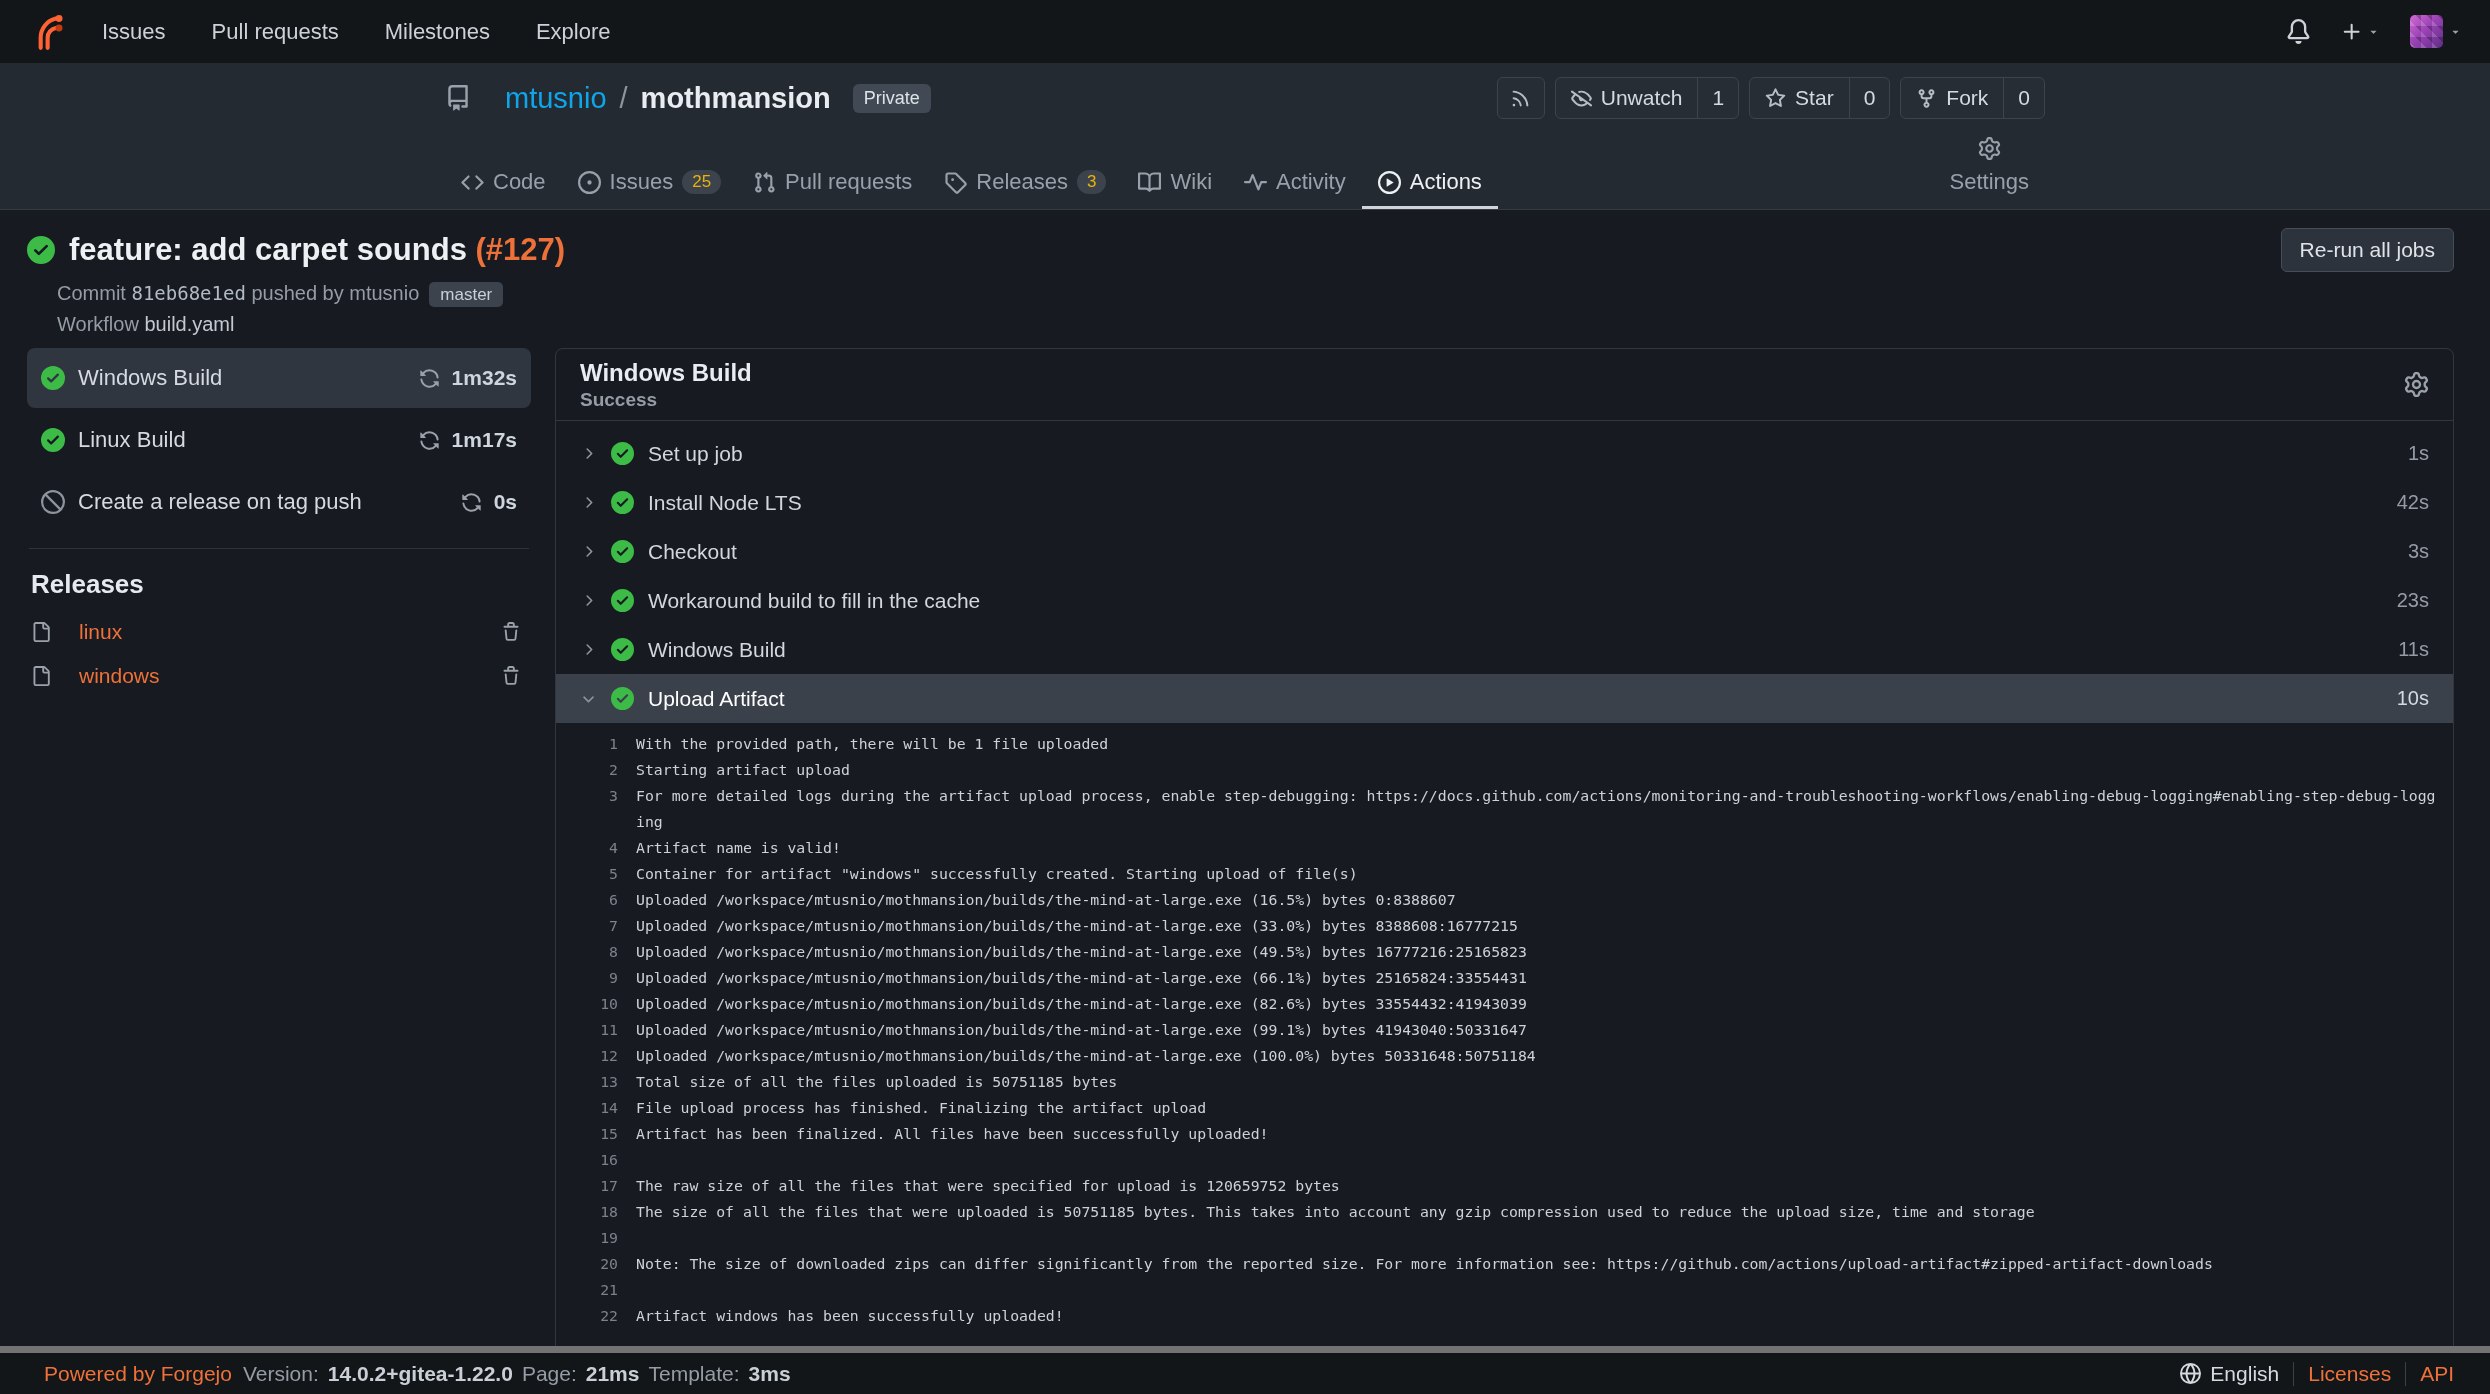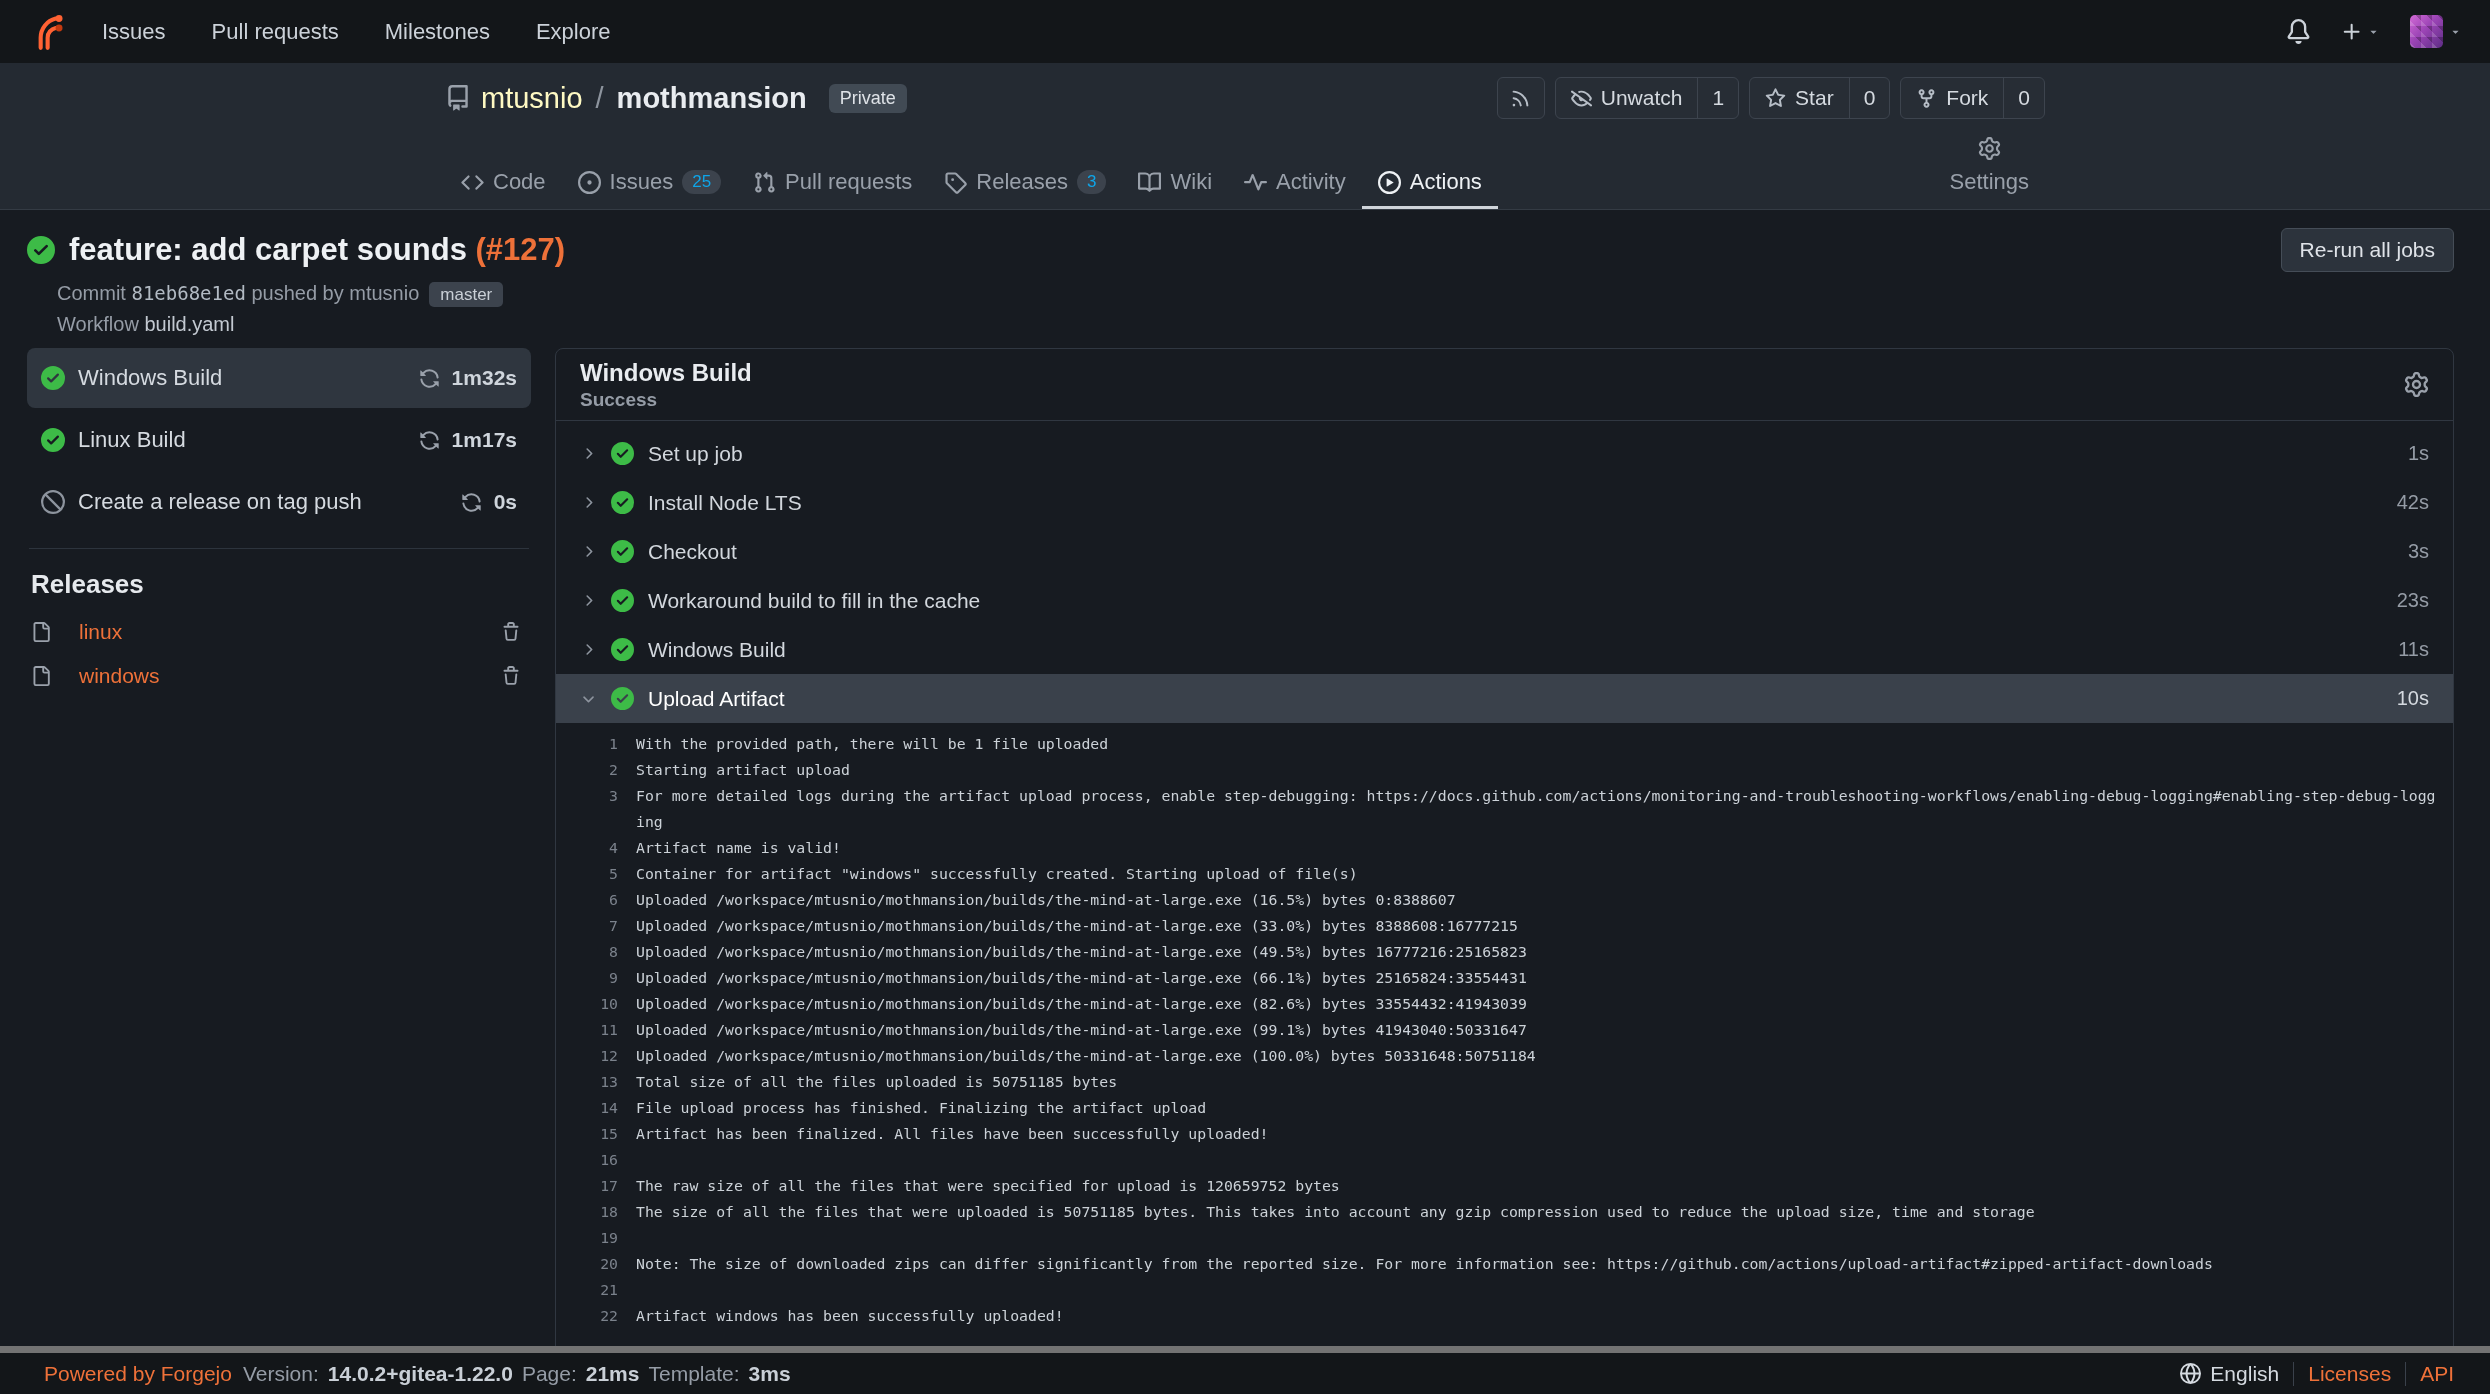--- a/index.html
+++ b/index.html
@@ -38,36 +38,36 @@
       linear-gradient(45deg, rgba(255,255,255,.18) 25%, transparent 25%, transparent 75%, rgba(0,0,0,.25) 75%),
       linear-gradient(135deg,#d36ad6 0%,#9b44b5 45%,#5d2d85 100%);
     background-size:11px 11px, 100% 100%;
   }
 
   
   .repo-header{ flex:none; background:#242a32; border-bottom:1px solid #343b44; padding-top:12px; }
   .rh-container{ width:1600px; margin:0 auto; }
   .repo-title-row{ display:flex; align-items:center; height:46px; gap:10px; font-size:29px; }
   .repo-icon{ font-size:26px; color:#9aa1ab; }
-  .repo-owner{ color:#fef9c3; }
+  .repo-owner{ color:#0ea5e9;margin-left:24px; }
   .repo-slash{ color:#8d949e; margin:0 3px; }
   .repo-name{ color:#e9ecf0; font-weight:700; }
   .badge-private{ font-size:18px; padding:4px 11px; border-radius:6px; background:#414a54; color:#dfe3e8; margin-left:12px; font-weight:500; }
   .repo-actions{ margin-left:auto; display:flex; gap:10px; }
   .btn{ background:#272d35; border:1px solid #3d444e; border-radius:6px; color:#d5dae0; font-size:21px; display:flex; align-items:stretch; height:42px; overflow:hidden; }
   .btn .seg{ padding:0 15px; display:flex; align-items:center; gap:9px; }
   .btn .cnt{ border-left:1px solid #3d444e; padding:0 14px; display:flex; align-items:center; }
   .btn-iconleft{ width:48px; align-items:center; justify-content:center; }
   .btn .ic{ font-size:21px; color:#b6bdc6; }
 
   .tabs{ display:flex; align-items:flex-end; margin-top:6px; }
   .tab{ display:flex; align-items:center; gap:9px; padding:10px 16px 11px; font-size:22px; color:#99a0aa; border-bottom:3px solid transparent; }
   .tab .ic{ font-size:23px; }
   .tab.active{ color:#eef1f4; border-bottom-color:#cfd4da; }
-  .tab-count{ background:#3c434d; color:#0ea5e9; font-size:17px; padding:2px 10px; border-radius:999px; }
+  .tab-count{ background:#3c434d; color:#eab308; font-size:17px; padding:2px 10px; border-radius:999px; }
   .tab-settings{ margin-left:auto;flex-direction:column; }
 
   
   .main{ flex:1; padding:18px 36px 0 27px; overflow:hidden; }
   .run-title-line{ display:flex; align-items:center; gap:14px; height:44px; }
   .run-check{ font-size:28px; color:var(--green); }
   .run-title{ font-size:31px; font-weight:600; color:#eef1f4; }
   .run-title .ref{ color:var(--accent); }
   .btn-rerun{ margin-left:auto; background:#2c333c; border:1px solid #454d57; border-radius:6px; color:#dfe3e8; font-size:21px; padding:9px 18px; font-family:inherit; }
   .run-meta{ margin:10px 0 0 30px; font-size:20px; color:var(--muted); }

